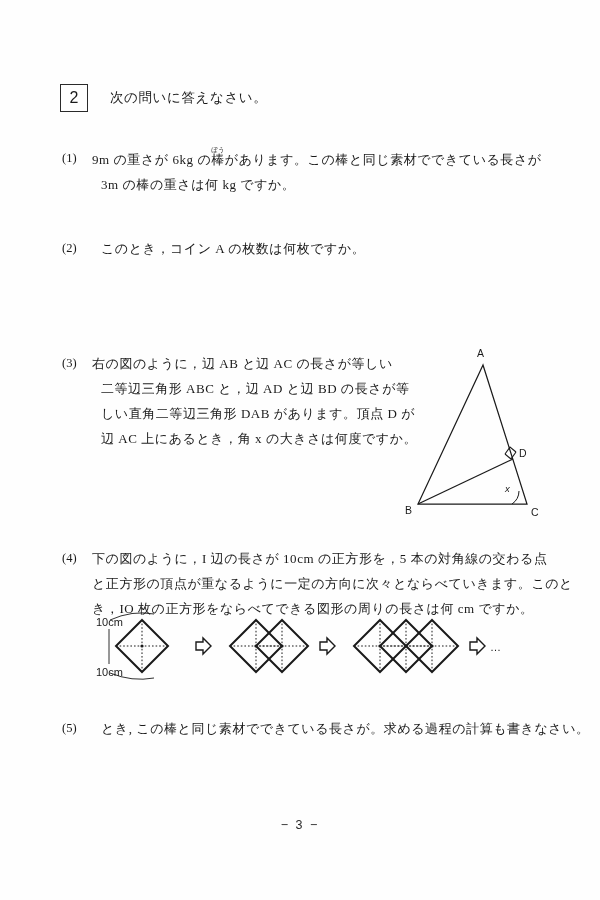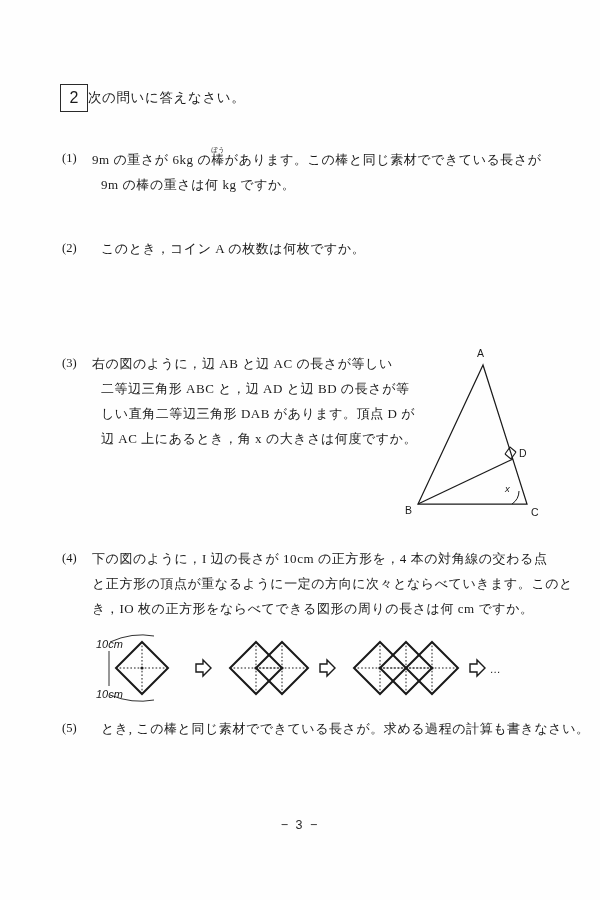--- a/index.html
+++ b/index.html
@@ -38,20 +38,21 @@
     border: 1.4px solid #2a2a2a;
     display: flex;
     align-items: center;
     justify-content: center;
     font-size: 16px;
     font-family: "Liberation Sans", sans-serif;
     line-height: 1;
     box-sizing: border-box;
   }
   .section-instruction {
+    margin-left: 22px;
     font-size: 13.5px;
     letter-spacing: 0.6px;
     white-space: nowrap;
     text-align: center;
   }
 
   
   .problem {
     position: absolute;
     font-size: 13px;
@@ -85,21 +86,21 @@
   #p2 { left: 62px; top: 236px; }
   #p3 { left: 62px; top: 351px; width: 330px; }
   #p4 { left: 62px; top: 546px; }
   #p5 { left: 62px; top: 716px; }
 
   
   .figure {
     position: absolute;
   }
   #fig-triangle { left: 400px; top: 340px; width: 180px; height: 180px; }
-  #fig-squares  { left: 96px;  top: 622px; width: 450px; height: 95px; font-style: italic; }
+  #fig-squares  { left: 96px;  top: 600px; width: 450px; height: 95px; }
 
   .fig-label {
     font-family: "Liberation Sans", sans-serif;
     font-size: 10.5px;
     fill: #1a1a1a;
   }
   .fig-label.small { font-size: 9.5px; }
   .dim-label {
     font-family: "Liberation Sans", sans-serif;
     font-size: 11px;
@@ -128,21 +129,21 @@
     <div class="qnum-box">
       <span>2</span>
     </div>
     <div class="section-instruction">次の問いに答えなさい。</div>
   </div>
 
   <div class="problem" id="p1">
     <span class="label">(1)</span>
     <div class="body">
       <div class="line"><span>9m の重さが 6kg の</span><ruby><span>棒</span><rt>ぼう</rt></ruby><span>があります。この棒と同じ素材でできている長さが</span></div>
-      <div class="line indent">9m の棒の重さは何 kg ですか。</div>
+      <div class="line indent">3m の棒の重さは何 kg ですか。</div>
     </div>
   </div>
 
   <div class="problem" id="p2">
     <span class="label">(2)</span>
     <div class="body">
       <div class="line indent">このとき，コイン A の枚数は何枚ですか。</div>
     </div>
   </div>
 
@@ -175,21 +176,21 @@
       <text class="fig-label" x="5" y="174">B</text>
       <text class="fig-label" x="131" y="176">C</text>
       <text class="fig-label" x="119" y="117">D</text>
       <text class="fig-label small" x="105" y="152" font-style="italic">x</text>
     </svg>
   </div>
 
   <div class="problem" id="p4">
     <span class="label">(4)</span>
     <div class="body">
-      <div class="line">下の図のように，I 辺の長さが 10cm の正方形を，4 本の対角線の交わる点</div>
+      <div class="line">下の図のように，I 辺の長さが 10cm の正方形を，5 本の対角線の交わる点</div>
       <div class="line">と正方形の頂点が重なるように一定の方向に次々とならべていきます。このと</div>
       <div class="line">き，IO 枚の正方形をならべてできる図形の周りの長さは何 cm ですか。</div>
     </div>
   </div>
 
   <div class="figure" id="fig-squares">
     <svg width="450" height="95" viewBox="0 0 450 95">
       <defs>
         <g id="diamond-dots">
           <line x1="-26" y1="0" x2="26" y2="0" stroke="#1a1a1a" stroke-width="1" stroke-dasharray="1.6 2"></line>

